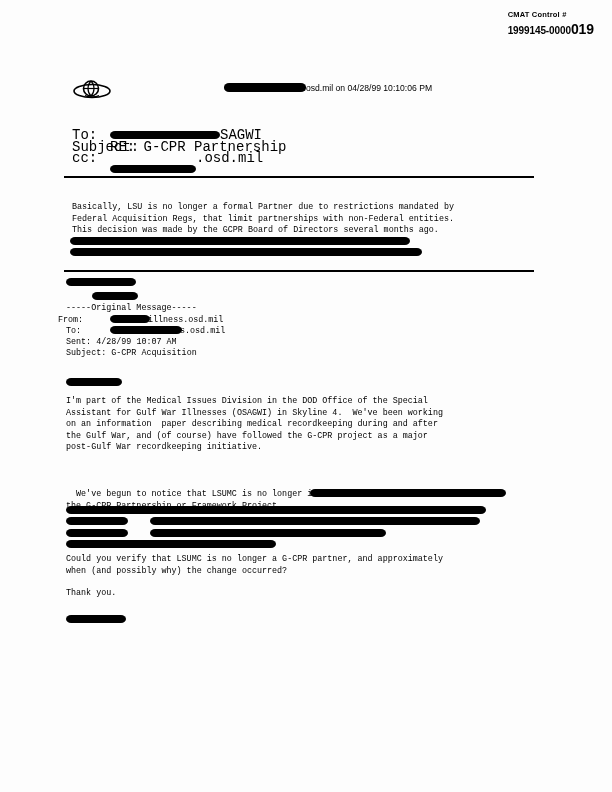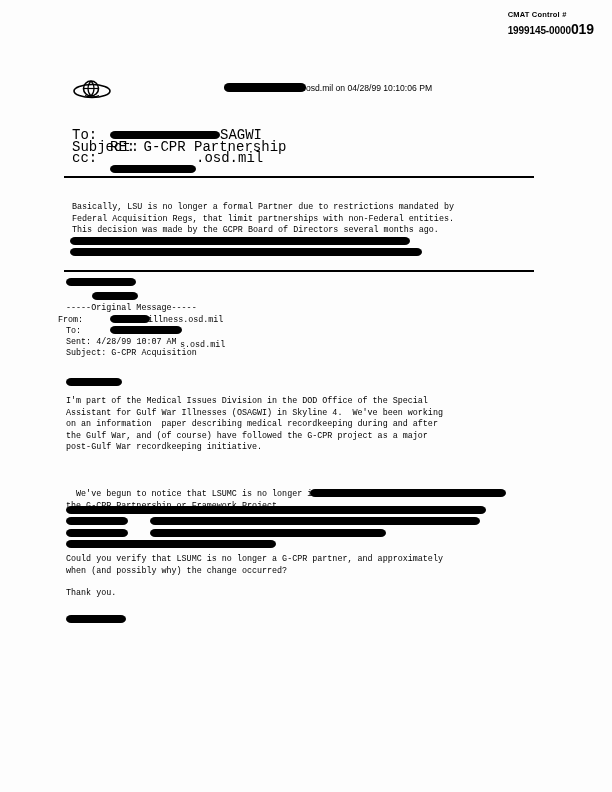--- a/index.html
+++ b/index.html
@@ -154,21 +154,21 @@
   <div class="redact-blob" style="left:212px; top:248px; width:210px; height:8px;"></div>
   <div class="redact-blob" style="left:66px; top:278px; width:70px; height:8px;"></div>
   <div class="redact-blob" style="left:92px; top:292px; width:46px; height:8px;"></div>
 
   <div class="body-block" style="left:66px; top:303px;text-align:center;">-----Original Message-----</div>
   <div class="body-block" style="left:58px; top:315px;">From:</div>
   <div class="redact-blob" style="left:110px; top:315px; width:40px; height:8px;"></div>
   <div class="body-block" style="left:148px; top:315px;">illness.osd.mil</div>
   <div class="body-block" style="left:66px; top:326px;">To:</div>
   <div class="redact-blob" style="left:110px; top:326px; width:72px; height:8px;"></div>
-  <div class="body-block" style="left:180px; top:340px;">s.osd.mil</div>
+  <div class="body-block" style="left:180px; top:326px;">s.osd.mil</div>
   <div class="body-block" style="left:66px; top:337px;"><span>Sent:</span> <span>4/28/99 10:07 AM</span></div>
   <div class="body-block" style="left:66px; top:348px;"><span>Subject:</span> <span>G-CPR Acquisition</span></div>
 
   <div class="redact-blob" style="left:66px; top:378px; width:56px; height:8px;"></div>
 
   <div class="body-block" style="left:66px; top:396px;">I'm part of the Medical Issues Division in the DOD Office of the Special
 Assistant for Gulf War Illnesses (OSAGWI) in Skyline 4.  We've been working
 on an information  paper describing medical recordkeeping during and after
 the Gulf War, and (of course) have followed the G-CPR project as a major
 post-Gulf War recordkeeping initiative.</div>

